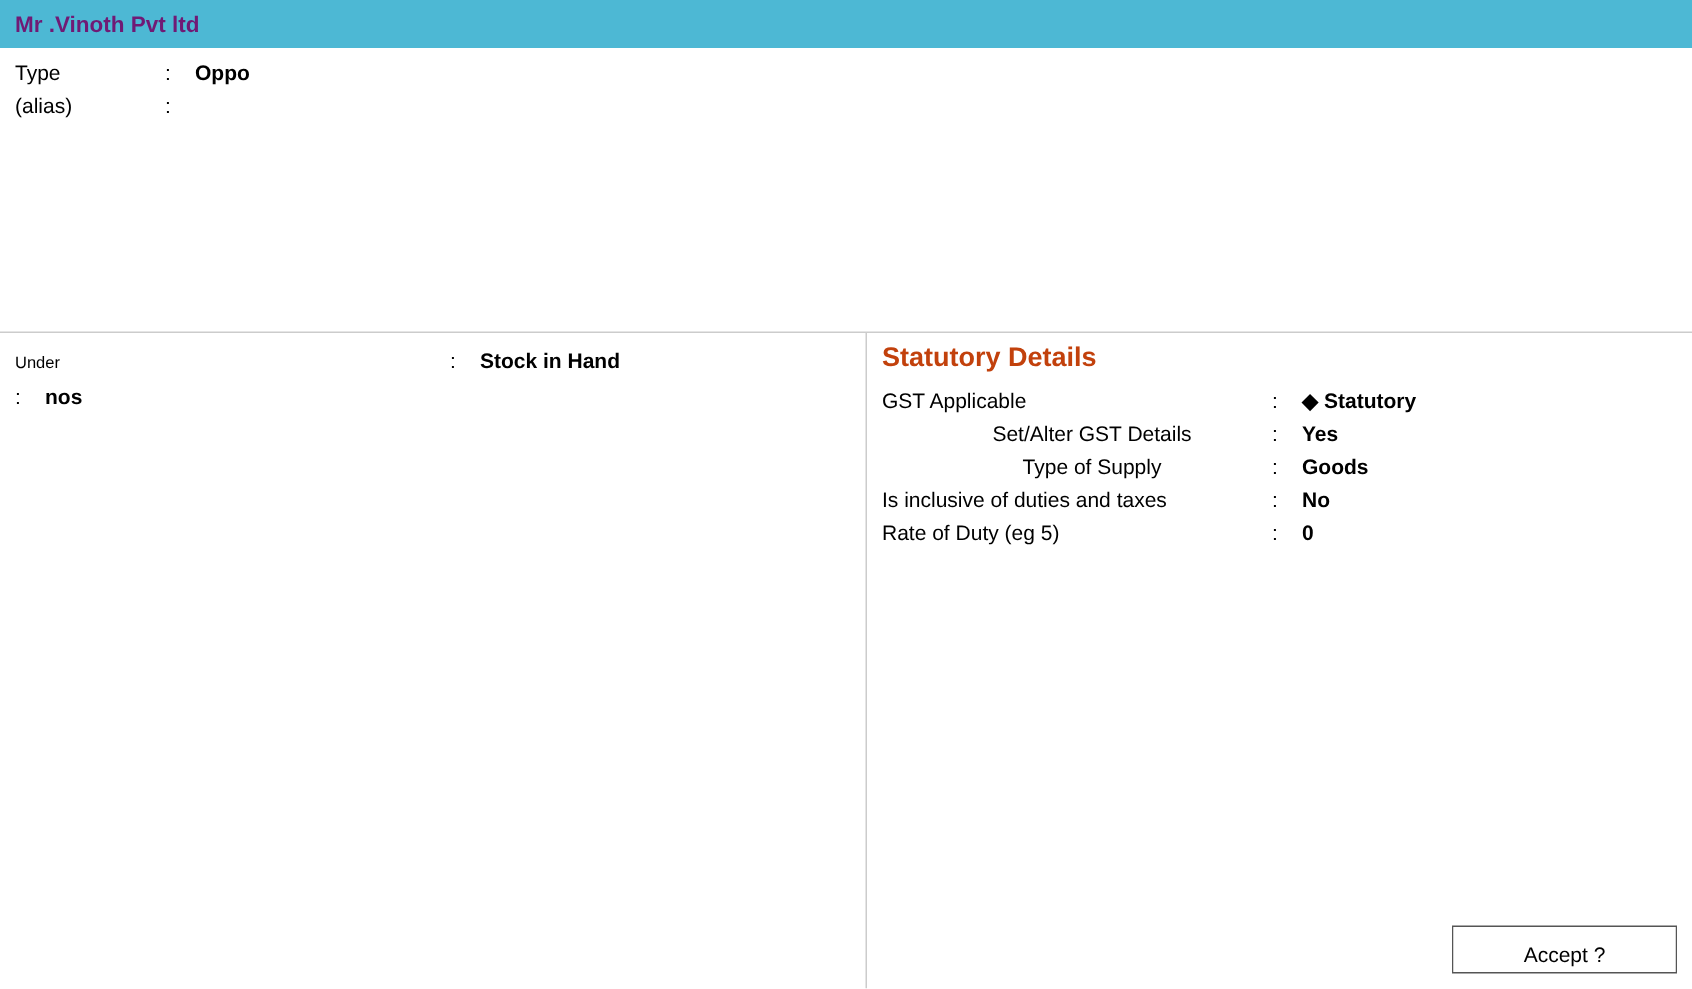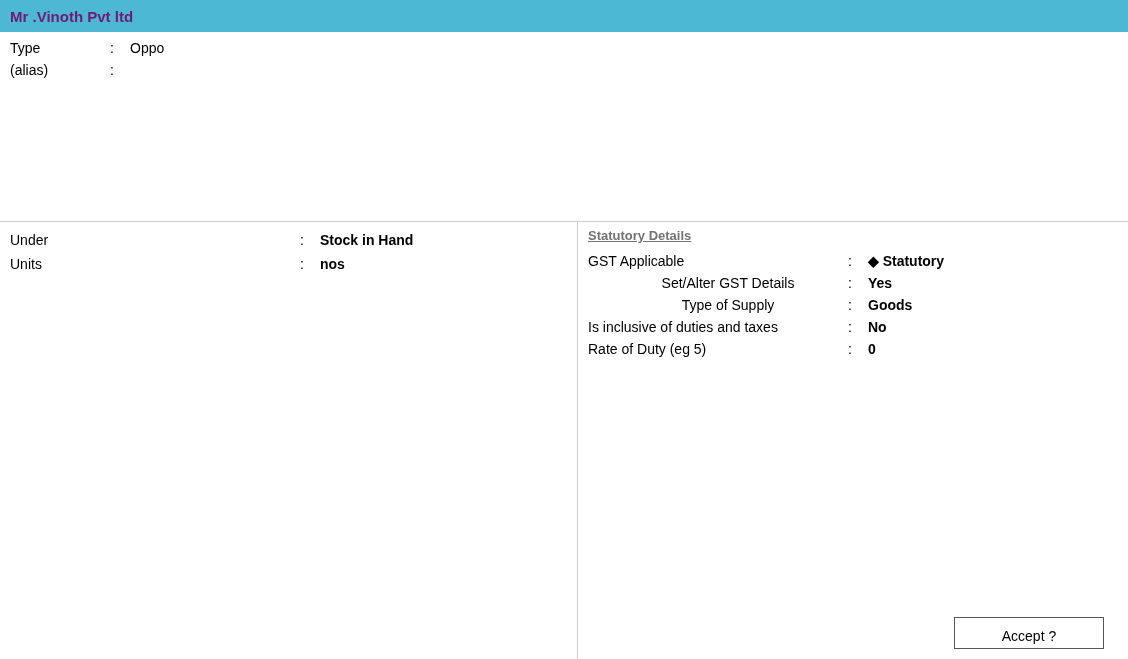--- a/index.html
+++ b/index.html
@@ -64,21 +64,21 @@
     }
 
     .field-colon {
       width: 20px;
       color: #000;
     }
 
     .field-value {
       color: #000;
       font-size: 14px;
-      font-weight: normal;
+      font-weight: bold;
       text-align: center;
     }
 
     .bottom-section {
       display: flex;
       flex: 1;
     }
 
     .left-panel {
       width: 578px;
@@ -88,46 +88,45 @@
 
     .left-field-row {
       display: flex;
       align-items: baseline;
       margin-bottom: 8px;
     }
 
     .left-label {
       width: 290px;
       color: #000;
-      font-size: 14px;
+      font-size: 11px;
     }
 
     .left-colon {
       width: 20px;
       color: #000;
     }
 
     .left-value {
       color: #000;
       font-size: 14px;
       font-weight: bold;
     }
 
     .right-panel {
       flex: 1;
       padding: 6px 10px;
       position: relative;
     }
 
     .statutory-header {
-      font-size: 13px;
-      font-weight: bold;
-      color: #737373;
+      font-size: 18px;
+      font-weight: bold;
+      color: #c2410c;
       margin-bottom: 10px;
-      text-decoration: underline;
     }
 
     .stat-field-row {
       display: flex;
       align-items: baseline;
       margin-bottom: 6px;
     }
 
     .stat-label {
       width: 260px;
@@ -150,21 +149,21 @@
 
     .stat-value {
       color: #000;
       font-size: 14px;
       font-weight: bold;
     }
 
     .accept-dialog {
       position: absolute;
       bottom: 10px;
-      right: 24px;
+      right: 10px;
       width: 150px;
       border: 1px solid #555;
       background: #fff;
       padding: 0;
     }
 
     .accept-title {
       background: #fff;
       padding: 10px 10px 4px 10px;
       font-size: 14px;
@@ -221,21 +220,20 @@
 
   <div class="bottom-section">
 
     <div class="left-panel">
       <div class="left-field-row">
         <span class="left-label">Under</span>
         <span class="left-colon">:</span>
         <span class="left-value">Stock in Hand</span>
       </div>
       <div class="left-field-row">
-        <span class="left-label">Units</span>
         <span class="left-colon">:</span>
         <span class="left-value">nos</span>
       </div>
     </div>
 
     <div class="right-panel">
       <div class="statutory-header">Statutory Details</div>
 
       <div class="stat-field-row">
         <span class="stat-label">GST Applicable</span>

